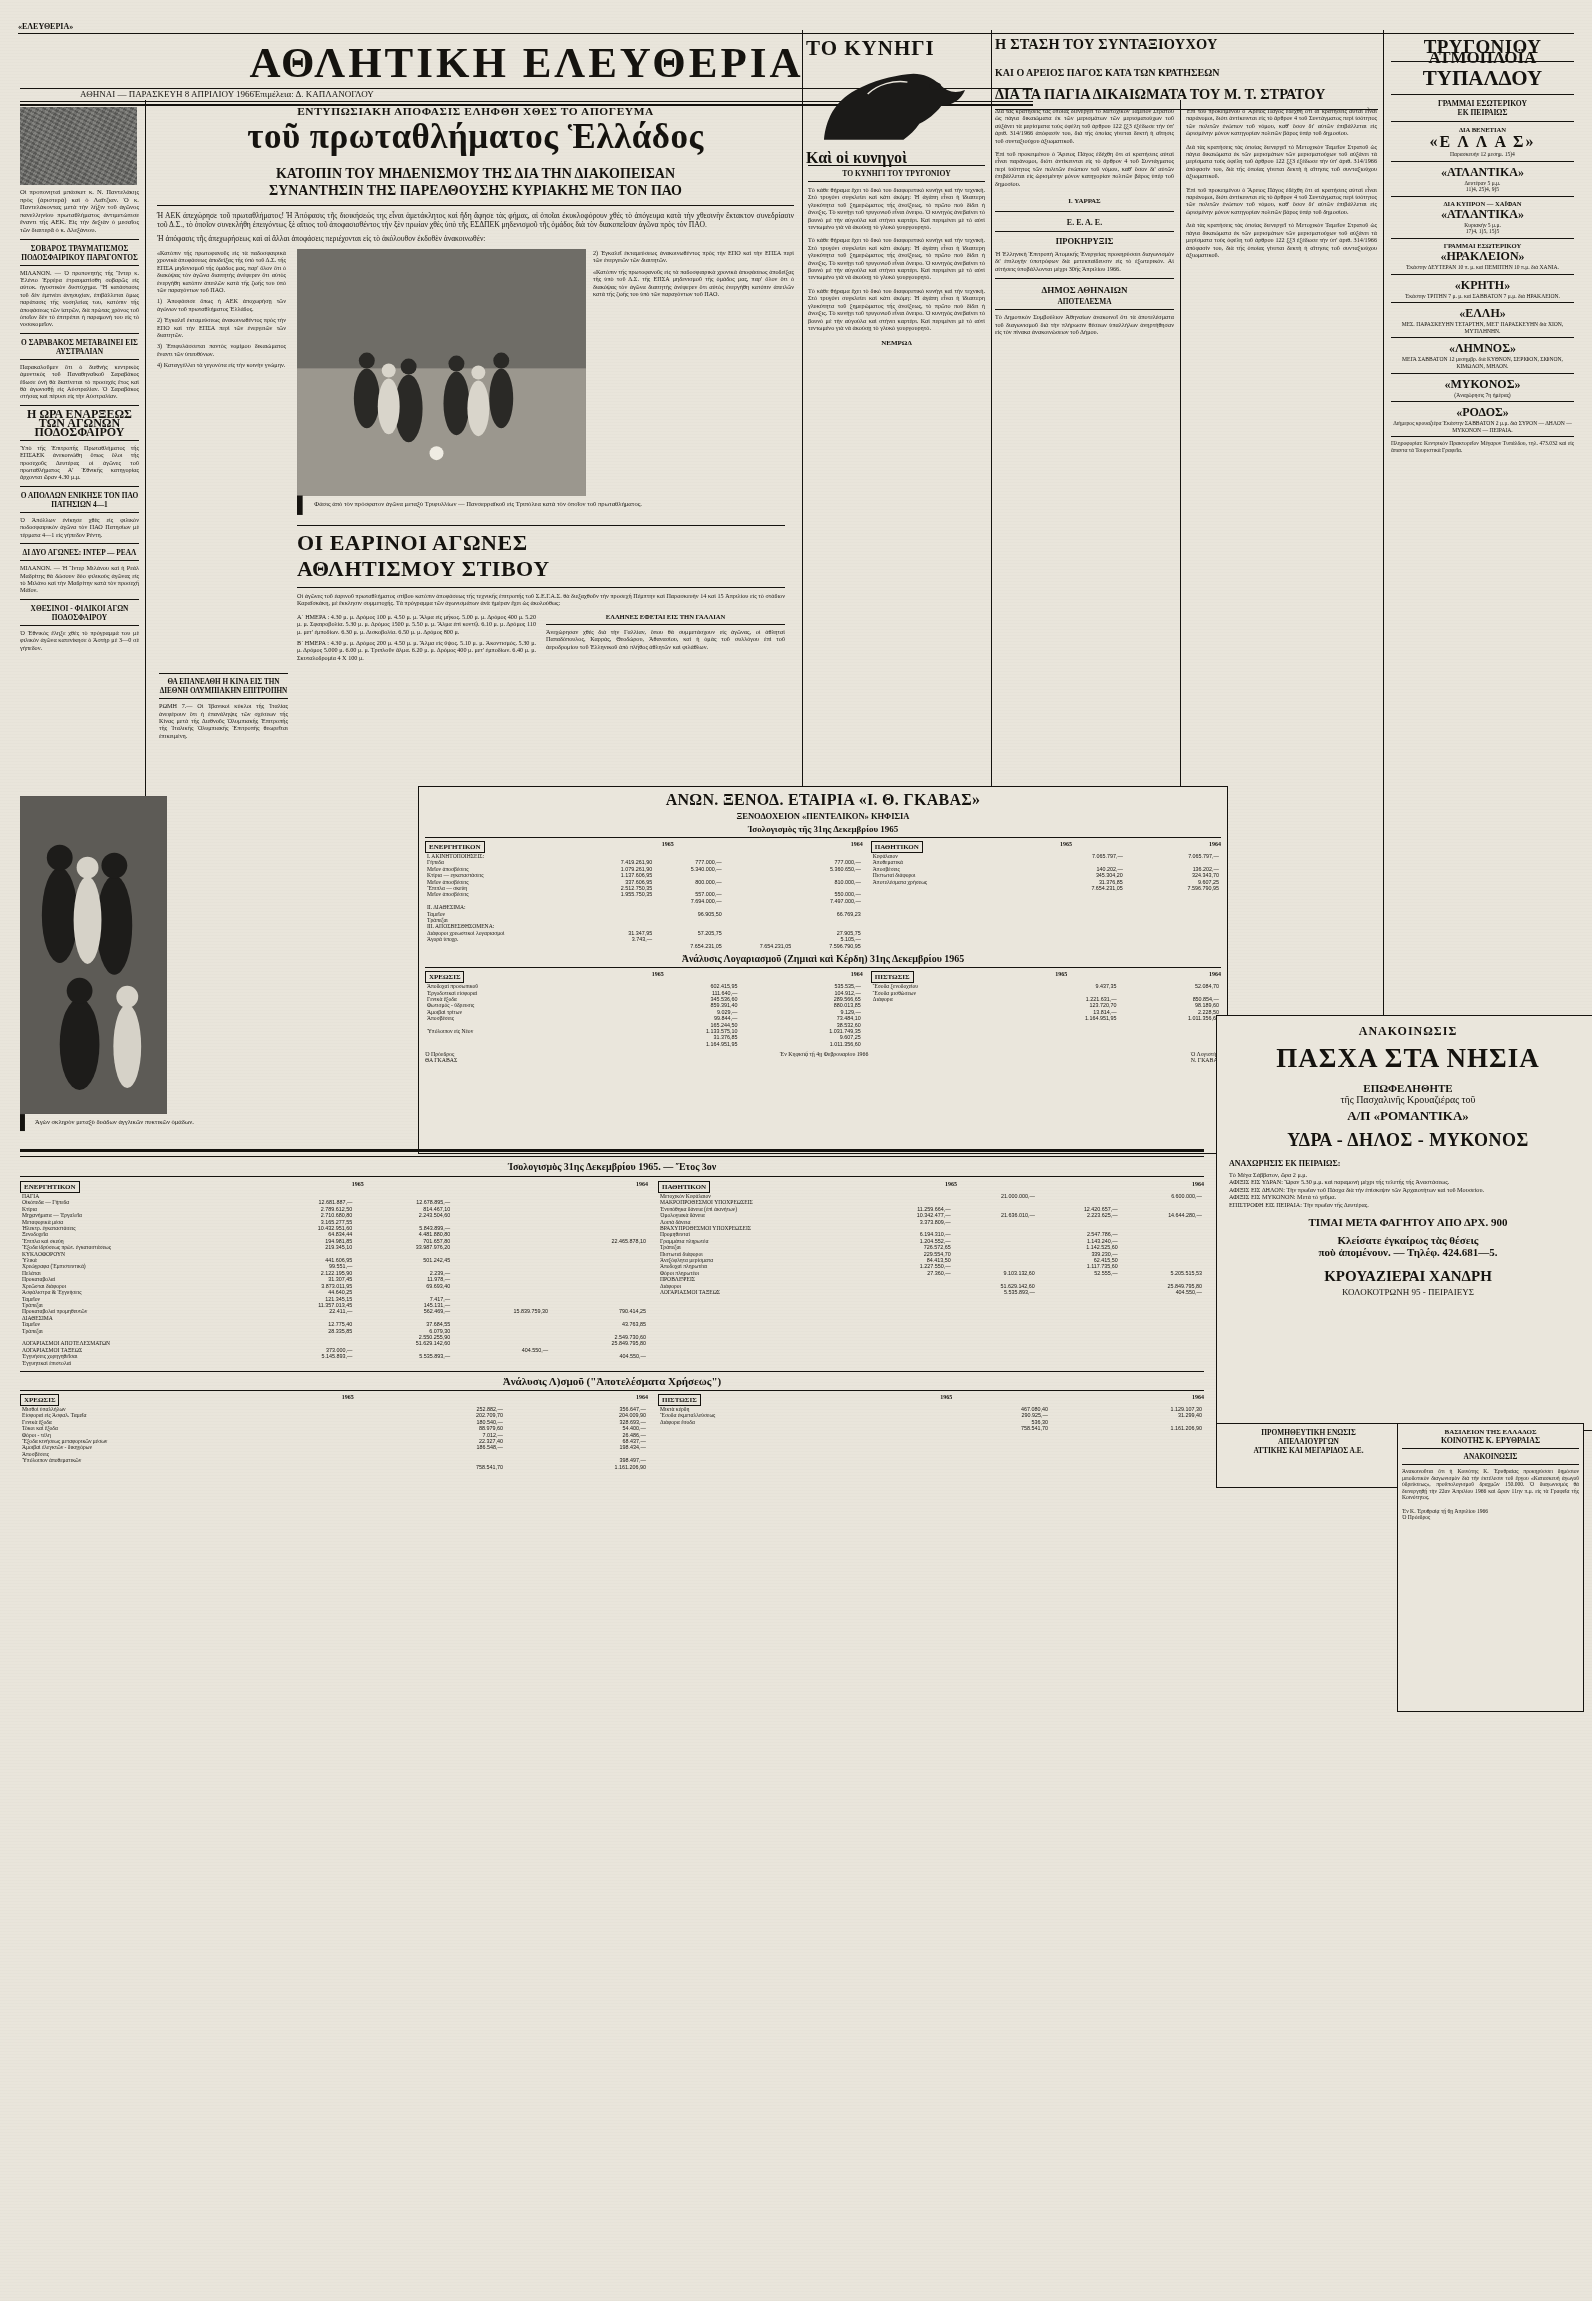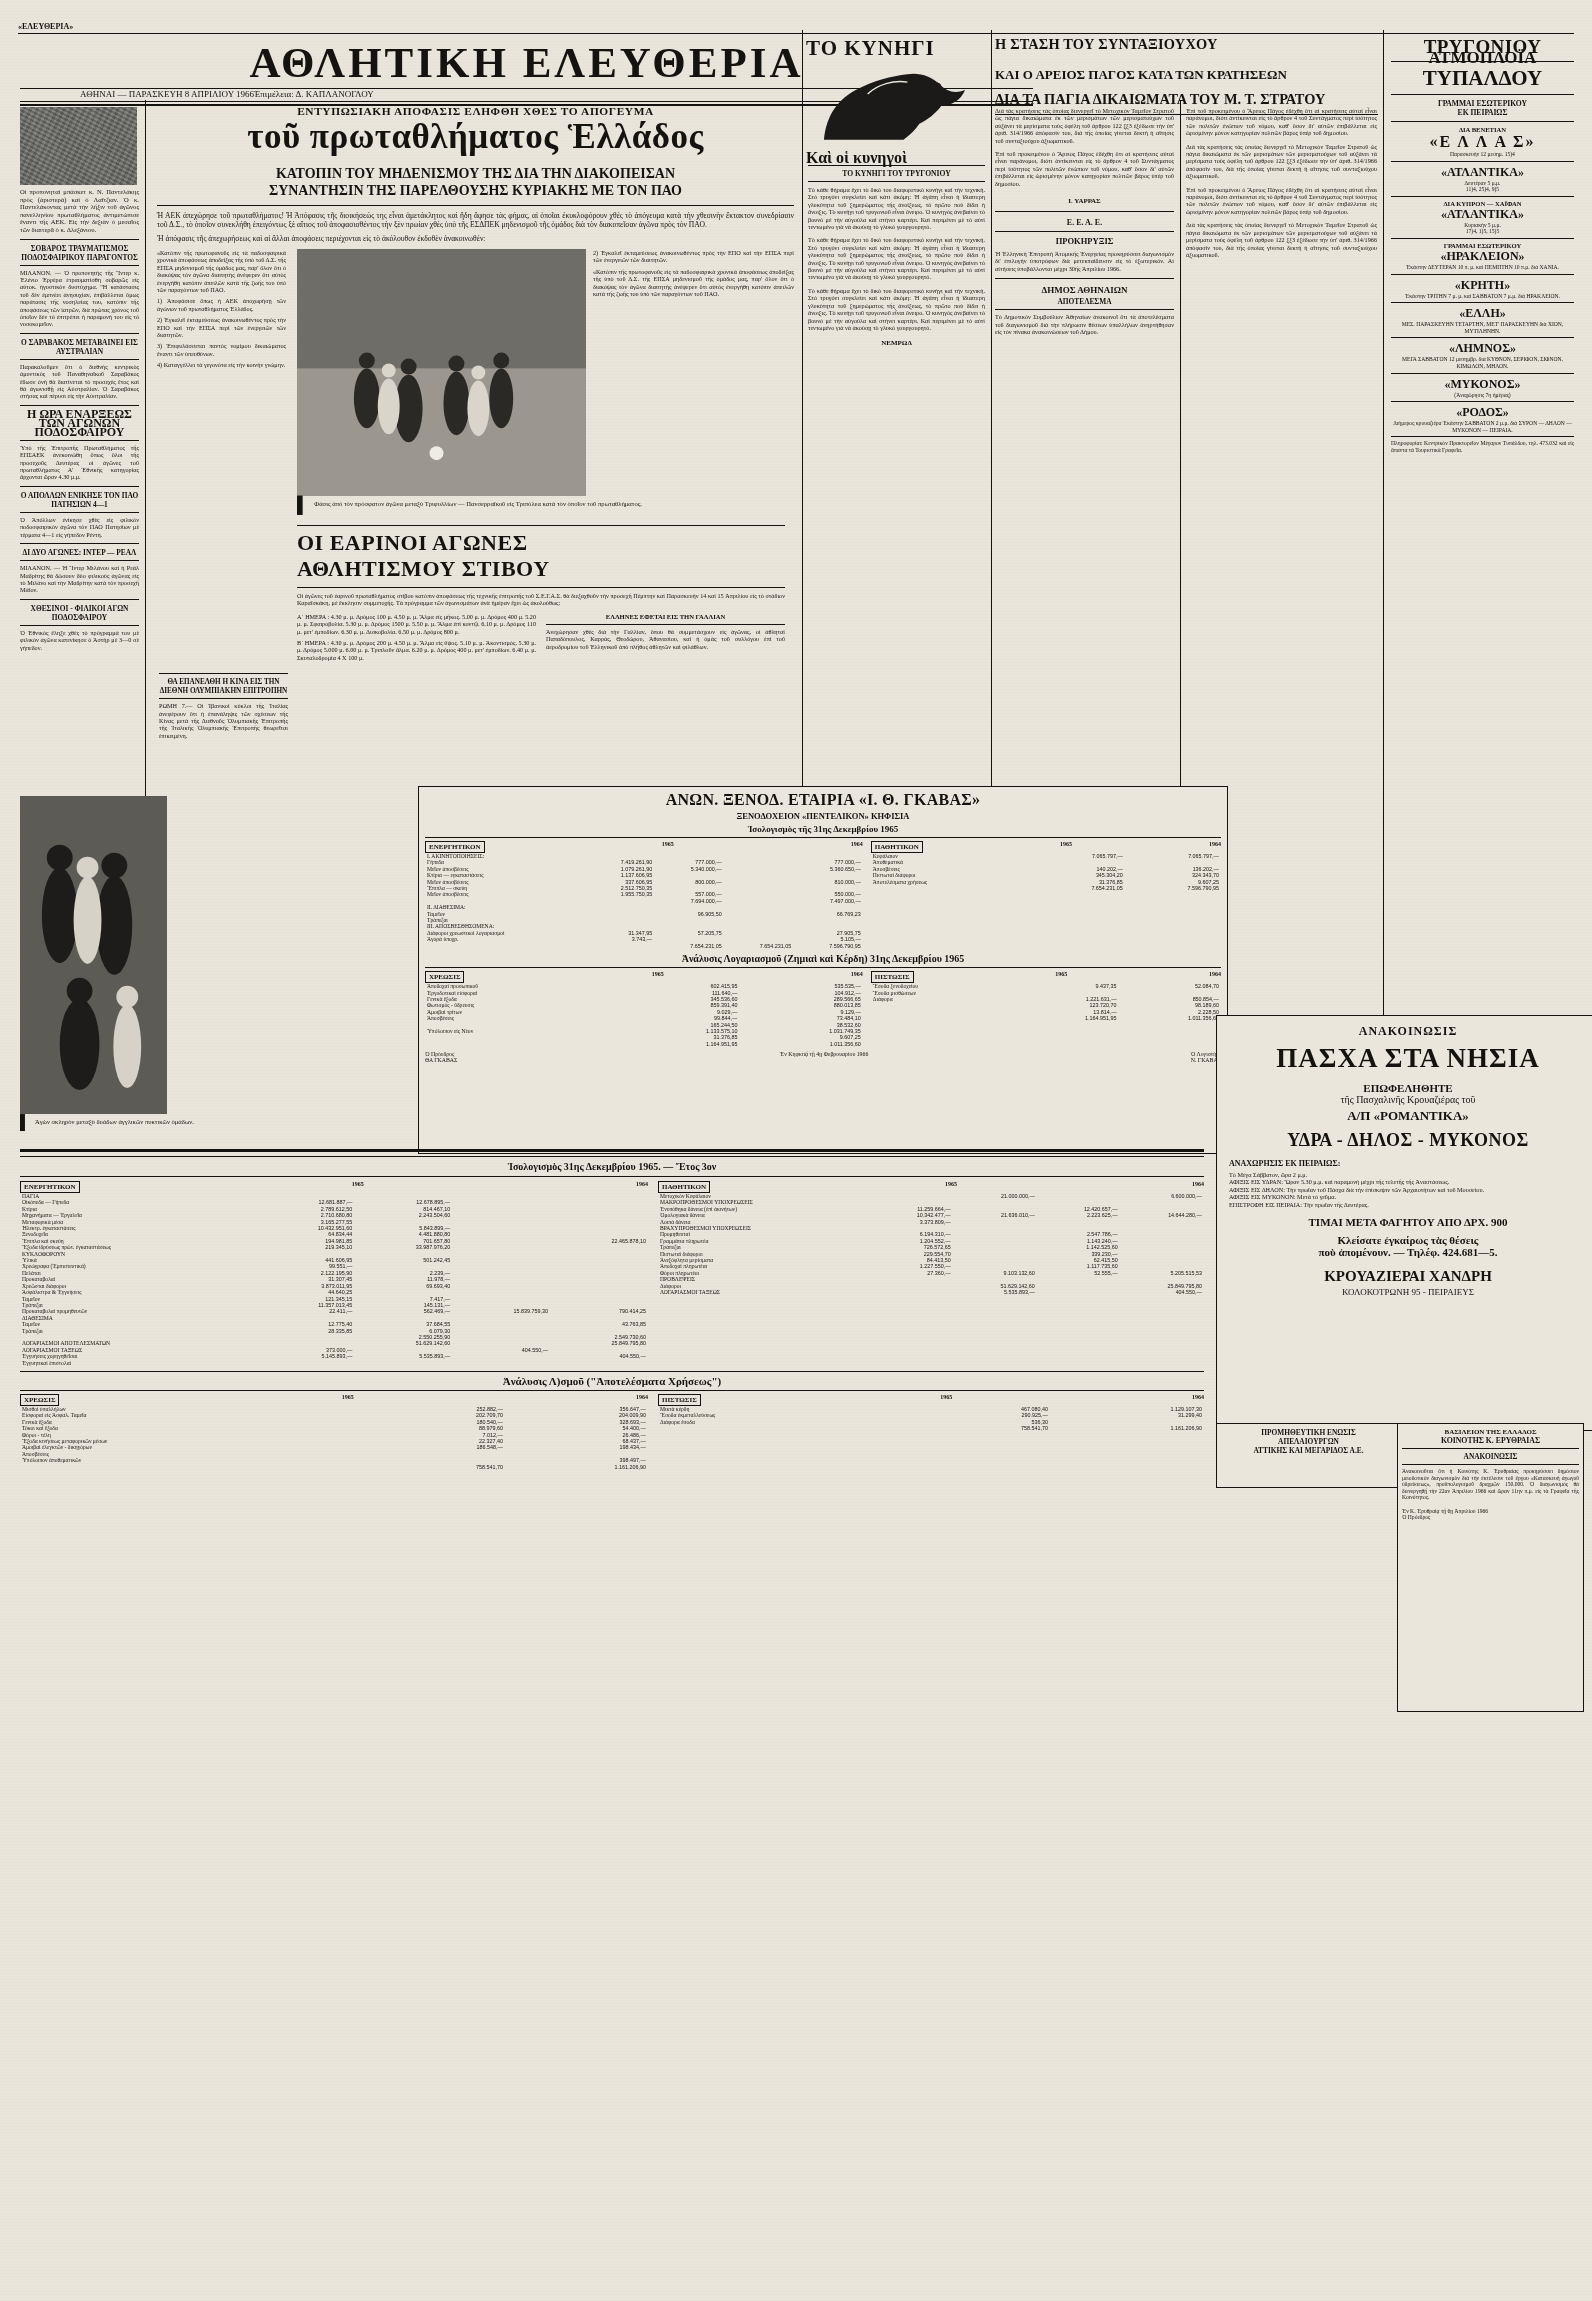--- a/index.html
+++ b/index.html
@@ -98,21 +98,21 @@
     <svg width="159" height="85" viewBox="0 0 160 85">
       <path d="M8 80 C10 60 18 42 40 30 C58 20 76 16 92 14 C104 12 116 16 124 24 C132 32 140 34 150 30 C146 40 136 46 126 46 C120 54 112 60 104 64 C100 70 94 76 88 80 Z" fill="#1b1a18"></path>
       <ellipse cx="120" cy="26" rx="6" ry="4" fill="#1b1a18"></ellipse>
       <path d="M52 34 C62 24 78 20 92 22" stroke="#e9e5db" stroke-width="1.5" fill="none"></path>
     </svg>
   </div>
   <div style="position:absolute;left:806px;top:149px;width:184px;font-size:16px;font-weight:bold;font-family:'Liberation Serif',serif;">Καὶ οἱ κυνηγοὶ</div>
 
   <div style="position:absolute;left:995px;top:36px;width:383px;">
     <div style="font-size:14.4px;font-weight:bold;letter-spacing:0.2px;">Η ΣΤΑΣΗ ΤΟΥ ΣΥΝΤΑΞΙΟΥΧΟΥ</div>
-    <div style="font-size:13px;font-weight:bold;margin-top:14px;">ΚΑΙ Ο ΑΡΕΙΟΣ ΠΑΓΟΣ ΚΑΤΑ ΤΩΝ ΚΡΑΤΗΣΕΩΝ</div>
+    <div style="font-size:10px;font-weight:bold;margin-top:14px;">ΚΑΙ Ο ΑΡΕΙΟΣ ΠΑΓΟΣ ΚΑΤΑ ΤΩΝ ΚΡΑΤΗΣΕΩΝ</div>
     <div style="font-size:14.4px;font-weight:bold;margin-top:8px;">ΔΙΑ ΤΑ ΠΑΓΙΑ ΔΙΚΑΙΩΜΑΤΑ ΤΟΥ Μ. Τ. ΣΤΡΑΤΟΥ</div>
     <div class="rule" style="height:1px;margin-top:6px;"></div>
   </div>
 
   <div style="position:absolute;left:1391px;top:36px;width:183px;">
     <div style="font-size:19px;font-weight:bold;text-align:center;letter-spacing:0.4px;">ΤΡΥΓΟΝΙΟΥ</div>
     <div class="rule" style="height:1px;margin-top:3px;"></div>
   </div>
 
   <div class="vr" style="left:145px;top:100px;height:697px;"></div>

